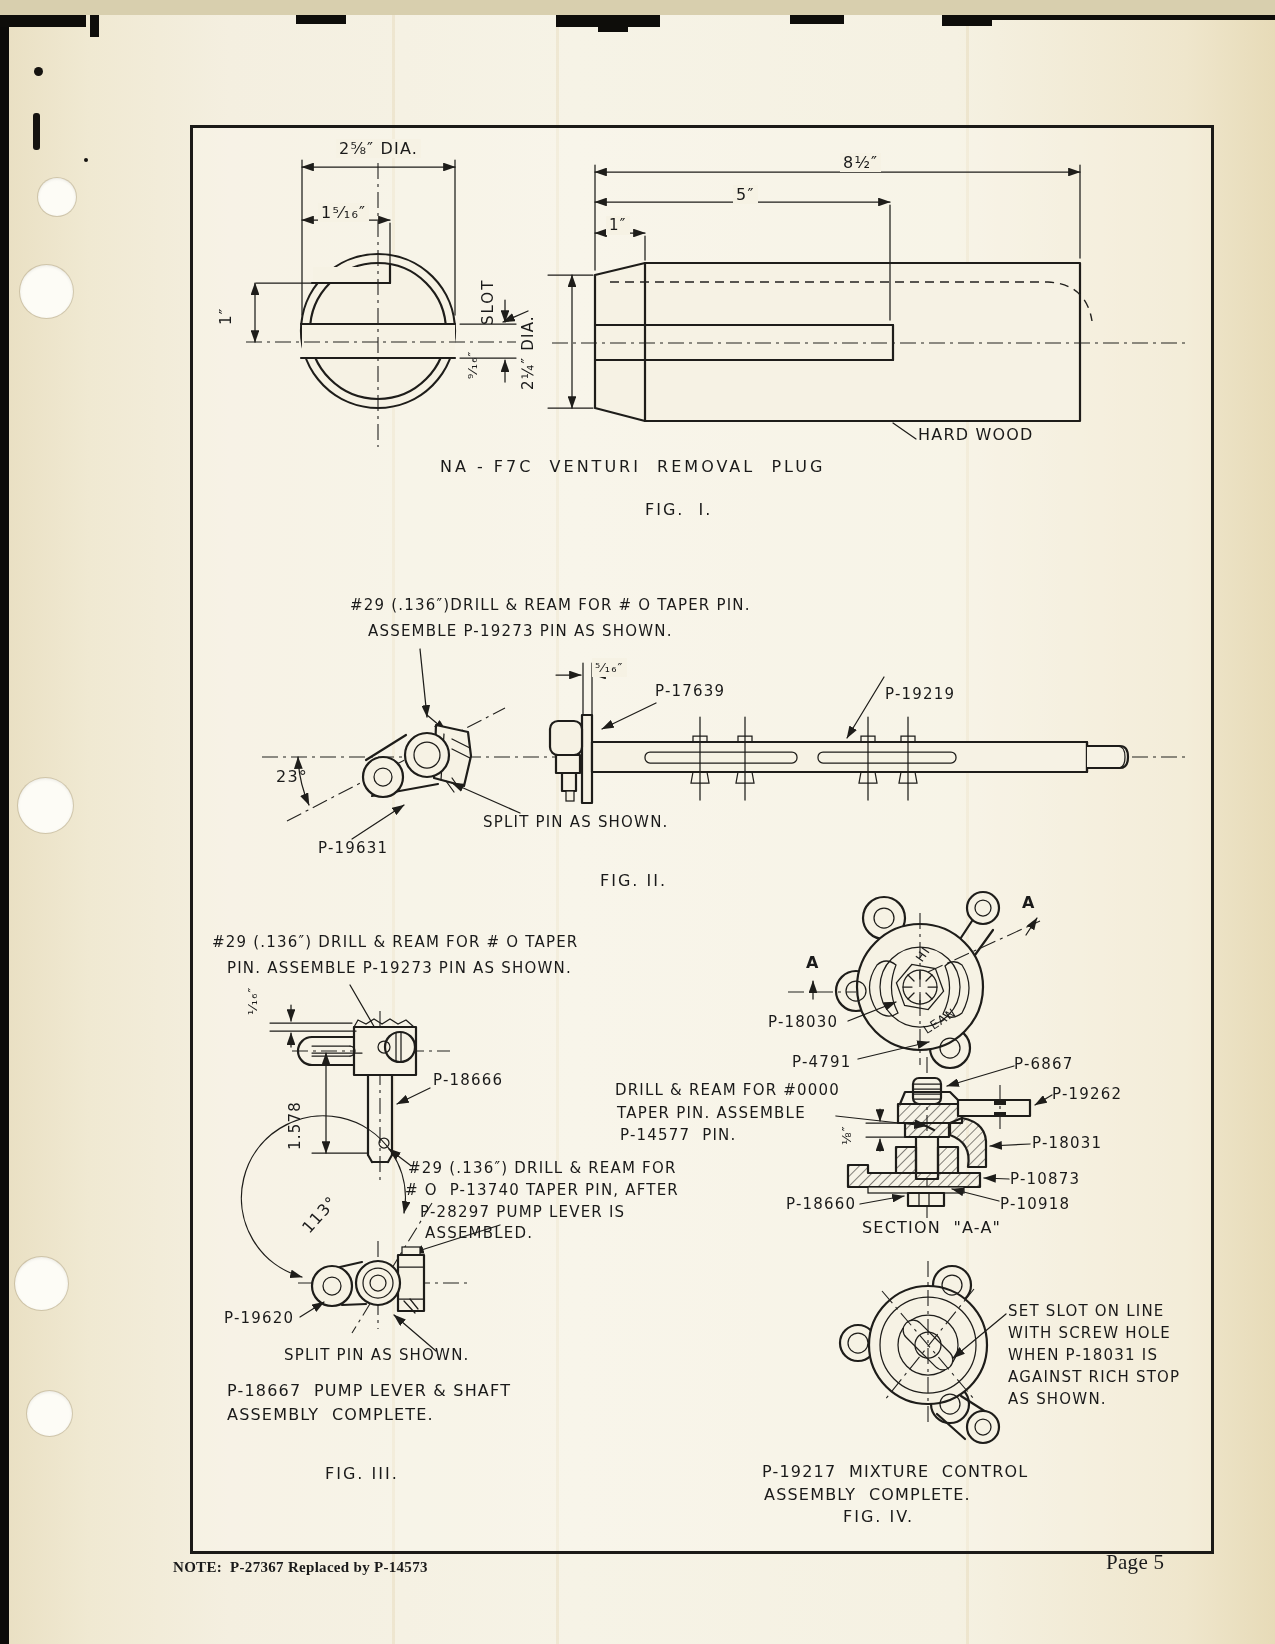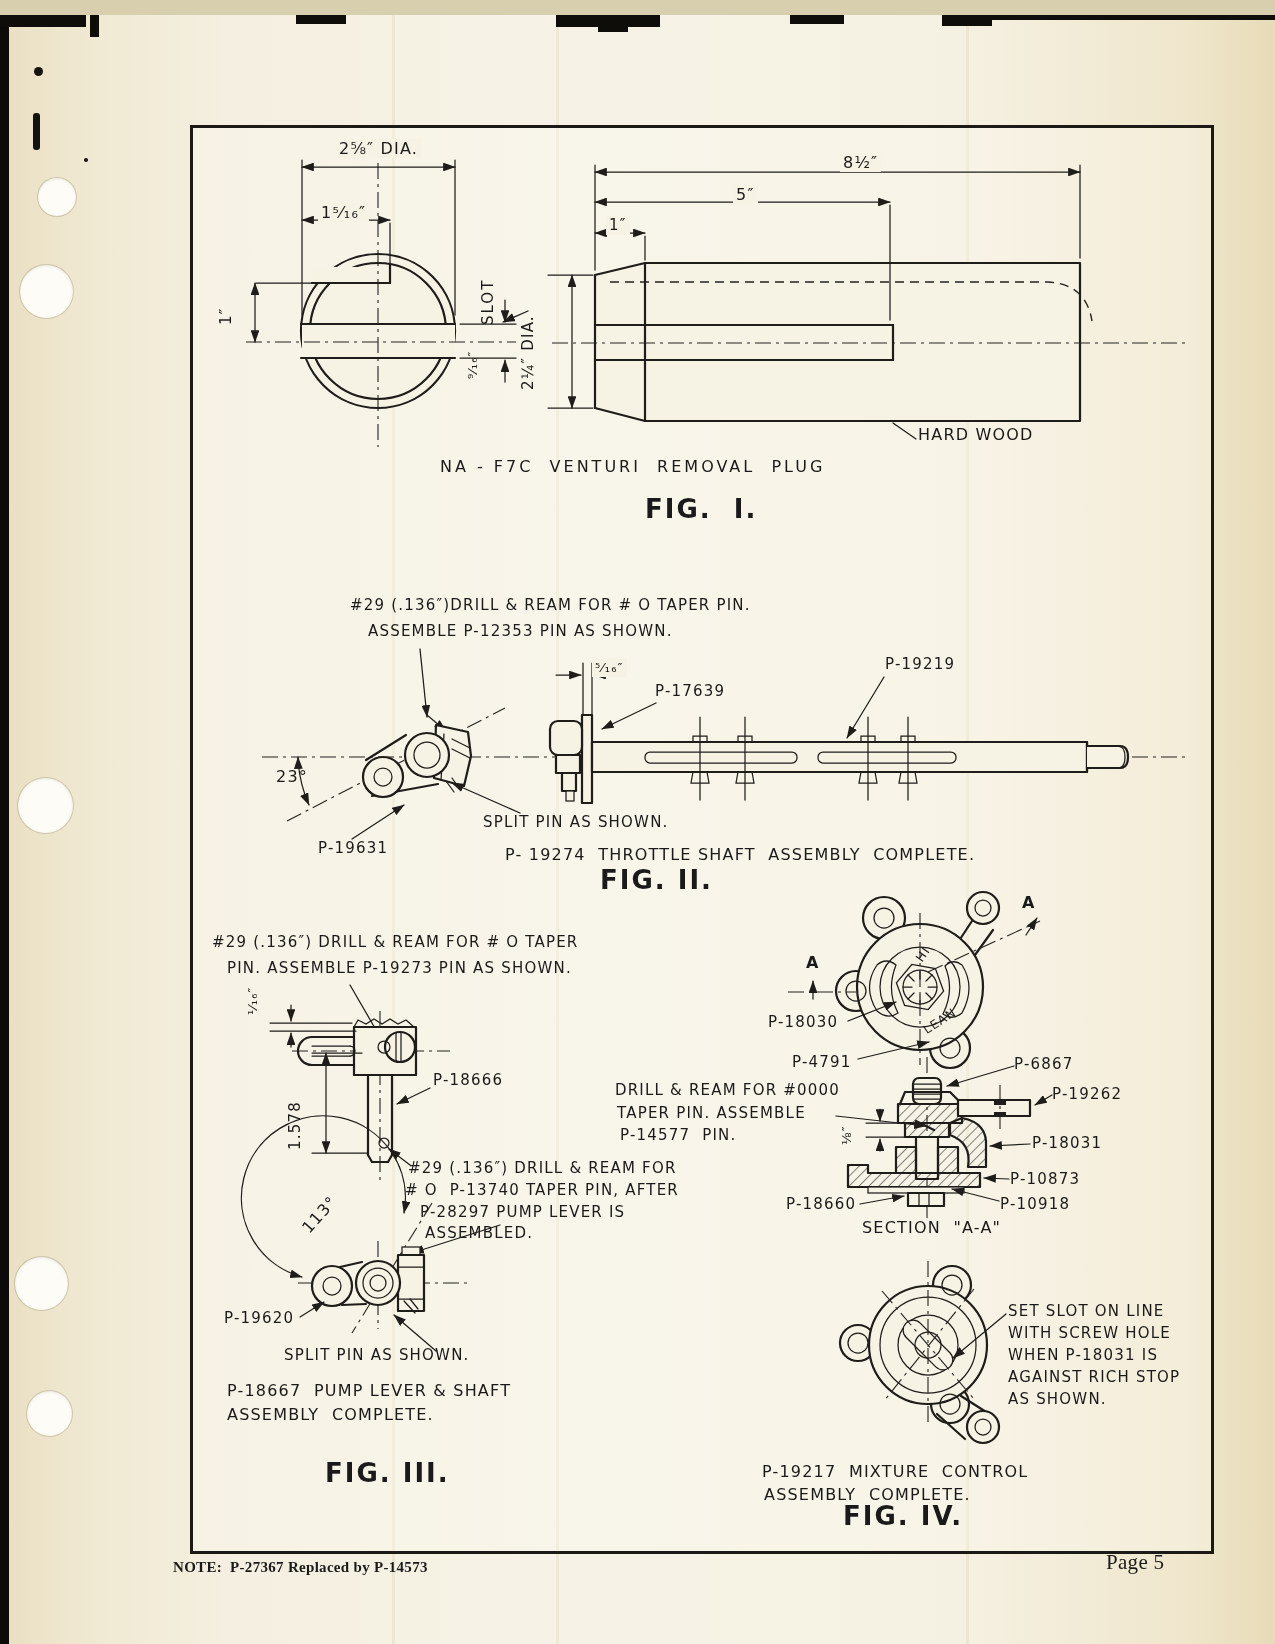--- a/index.html
+++ b/index.html
@@ -17,21 +17,21 @@
   .t{stroke:#1e1d1a;stroke-width:1.25;fill:none;stroke-linecap:round;}
   .c{stroke:#23221f;stroke-width:1.1;fill:none;stroke-dasharray:16 5 3 5;}
   .dd{stroke:#23221f;stroke-width:1.4;fill:none;stroke-dasharray:9 6;}
   .fp{fill:#f6f2e4;}
   .hx{fill:url(#h);}
   .fd{fill:#1e1d1a;stroke:none;}
   .lbl{position:absolute;white-space:pre;font-size:15px;letter-spacing:1.2px;line-height:19px;}
   .s14{font-size:13px;}
   .s17{font-size:16px;}
   .bg{background:#f6f2e4;padding:0 3px;}
-  .fig{font-size:26px;font-weight:bold;letter-spacing:2px;}
+  .fig{font-size:16px;font-weight:normal;letter-spacing:2px;}
   .r90{transform:rotate(-90deg);transform-origin:0 100%;}
   .serif{font-family:"Liberation Serif","DejaVu Serif",serif;letter-spacing:.3px;}
 </style>
 </head>
 <body>
 
 <div class="page">
 
   <div class="edge-left"></div>
   <div class="streak" style="left:392px"></div>
@@ -309,28 +309,27 @@
   <div class="lbl r90 s14" style="left:482px;top:345px">⁹⁄₁₆″</div>
   <div class="lbl s17 bg" style="left:840px;top:138px">8½″</div>
   <div class="lbl s17 bg" style="left:733px;top:170px">5″</div>
   <div class="lbl bg" style="left:606px;top:201px">1″</div>
   <div class="lbl r90" style="left:538px;top:356px">2¼″ DIA.</div>
   <div class="lbl s17" style="left:918px;top:410px">HARD WOOD</div>
   <div class="lbl s17" style="left:440px;top:442px;letter-spacing:3px">NA - F7C  VENTURI  REMOVAL  PLUG</div>
   <div class="lbl fig" style="left:645px;top:485px">FIG.  I.</div>
 
   <div class="lbl" style="left:350px;top:581px">#29 (.136″)DRILL &amp; REAM FOR # O TAPER PIN.</div>
-  <div class="lbl" style="left:368px;top:607px">ASSEMBLE P-12353 PIN AS SHOWN.</div>
+  <div class="lbl" style="left:368px;top:607px">ASSEMBLE P-19273 PIN AS SHOWN.</div>
   <div class="lbl s14 bg" style="left:592px;top:643px">⁵⁄₁₆″</div>
   <div class="lbl" style="left:655px;top:667px">P-17639</div>
-  <div class="lbl" style="left:885px;top:640px">P-19219</div>
+  <div class="lbl" style="left:885px;top:670px">P-19219</div>
   <div class="lbl s17" style="left:276px;top:752px">23°</div>
   <div class="lbl" style="left:318px;top:824px">P-19631</div>
   <div class="lbl" style="left:483px;top:798px">SPLIT PIN AS SHOWN.</div>
-  <div class="lbl s17" style="left:505px;top:830px">P- 19274  THROTTLE SHAFT  ASSEMBLY  COMPLETE.</div>
   <div class="lbl fig" style="left:600px;top:856px">FIG. II.</div>
 
   <div class="lbl" style="left:212px;top:918px">#29 (.136″) DRILL &amp; REAM FOR # O TAPER</div>
   <div class="lbl" style="left:227px;top:944px">PIN. ASSEMBLE P-19273 PIN AS SHOWN.</div>
   <div class="lbl r90 s14" style="left:262px;top:981px">¹⁄₁₆″</div>
   <div class="lbl" style="left:433px;top:1056px">P-18666</div>
   <div class="lbl r90" style="left:305px;top:1116px">1.578</div>
   <div class="lbl" style="left:408px;top:1144px">#29 (.136″) DRILL &amp; REAM FOR</div>
   <div class="lbl" style="left:405px;top:1166px"># O  P-13740 TAPER PIN, AFTER</div>
   <div class="lbl" style="left:420px;top:1188px">P-28297 PUMP LEVER IS</div>

